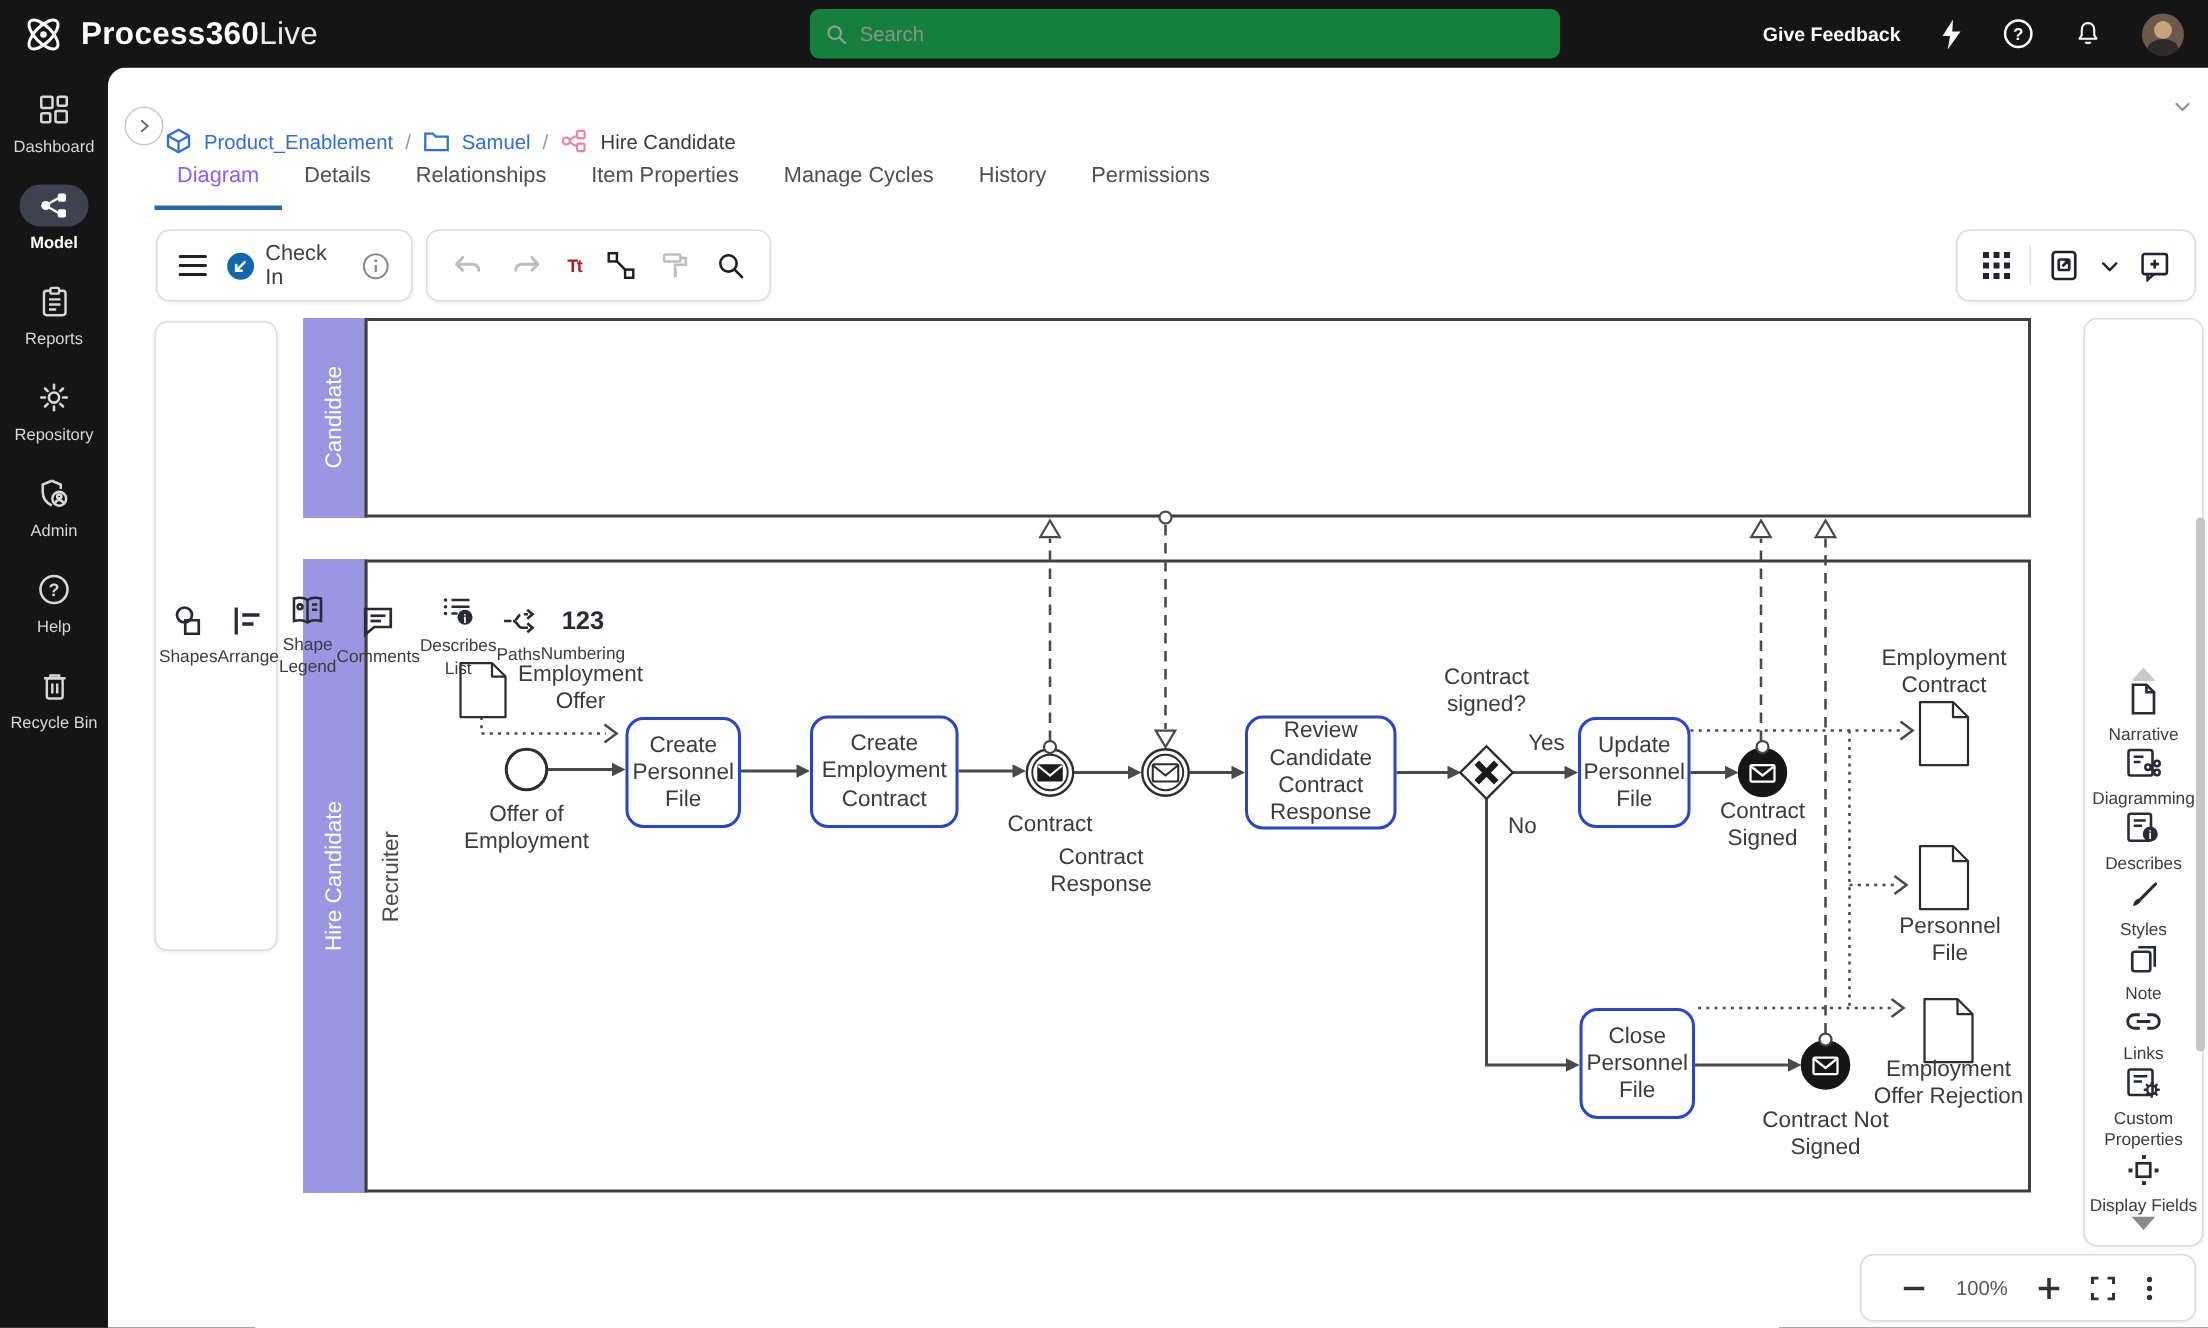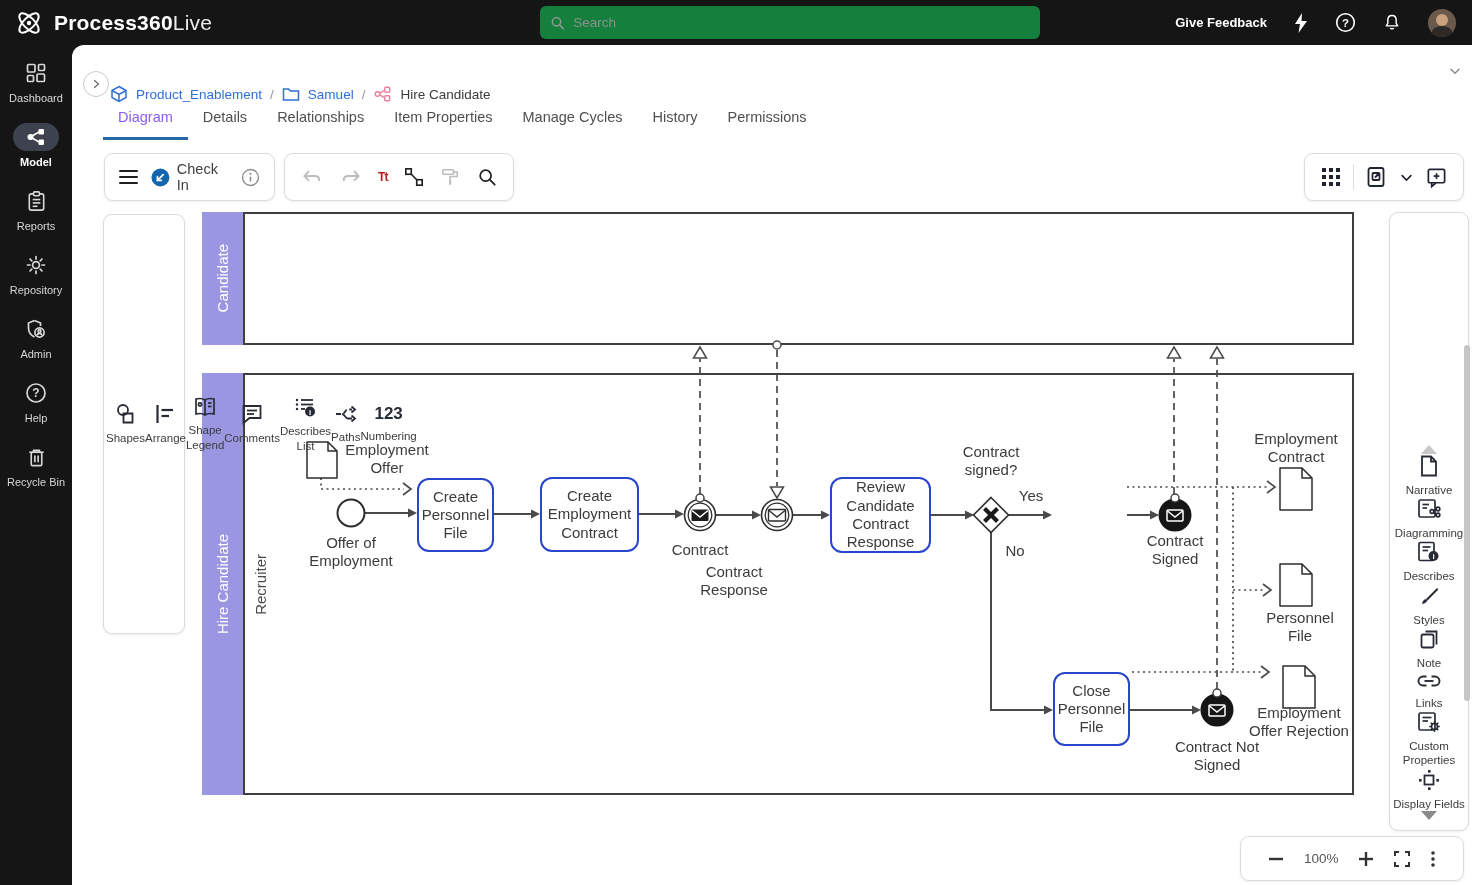--- a/index.html
+++ b/index.html
@@ -483,20 +483,21 @@
 
     <g>
       <polygon points="991,497.5 1008.5,515 991,532.5 973.5,515" fill="#fff" stroke="#2d2d2d" stroke-width="1.6"></polygon>
       <path d="M984.5,508.5 997.5,521.5 M997.5,508.5 984.5,521.5" stroke="#1a1a1a" stroke-width="4.2" fill="none"></path>
     </g>
   </svg>
 
   <div class="task" style="left:417px; top:478px; width:77px; height:74px;">Create Personnel File</div>
   <div class="task" style="left:540px; top:477px; width:99px; height:75px;">Create Employment Contract</div>
   <div class="task" style="left:830px; top:477px; width:101px; height:76px;">Review Candidate Contract Response</div>
+  <div class="task" style="left:1052px; top:478px; width:75px; height:74px;">Update Personnel File</div>
   <div class="task" style="left:1053px; top:672px; width:77px; height:74px;">Close Personnel File</div>
 
   <div class="dlabel" style="left:337px; top:441px; width:100px;">Employment Offer</div>
   <div class="dlabel" style="left:291px; top:534px; width:120px;">Offer of Employment</div>
   <div class="dlabel" style="left:660px; top:541px; width:80px;">Contract</div>
   <div class="dlabel" style="left:690px; top:539px; width:88px;margin-top:24px;">Contract Response</div>
   <div class="dlabel" style="left:944px; top:443px; width:94px;">Contract signed?</div>
   <div class="dlabel" style="left:1016px; top:487px; width:30px;">Yes</div>
   <div class="dlabel" style="left:1000px; top:542px; width:30px;">No</div>
   <div class="dlabel" style="left:1133px; top:532px; width:84px;">Contract Signed</div>

